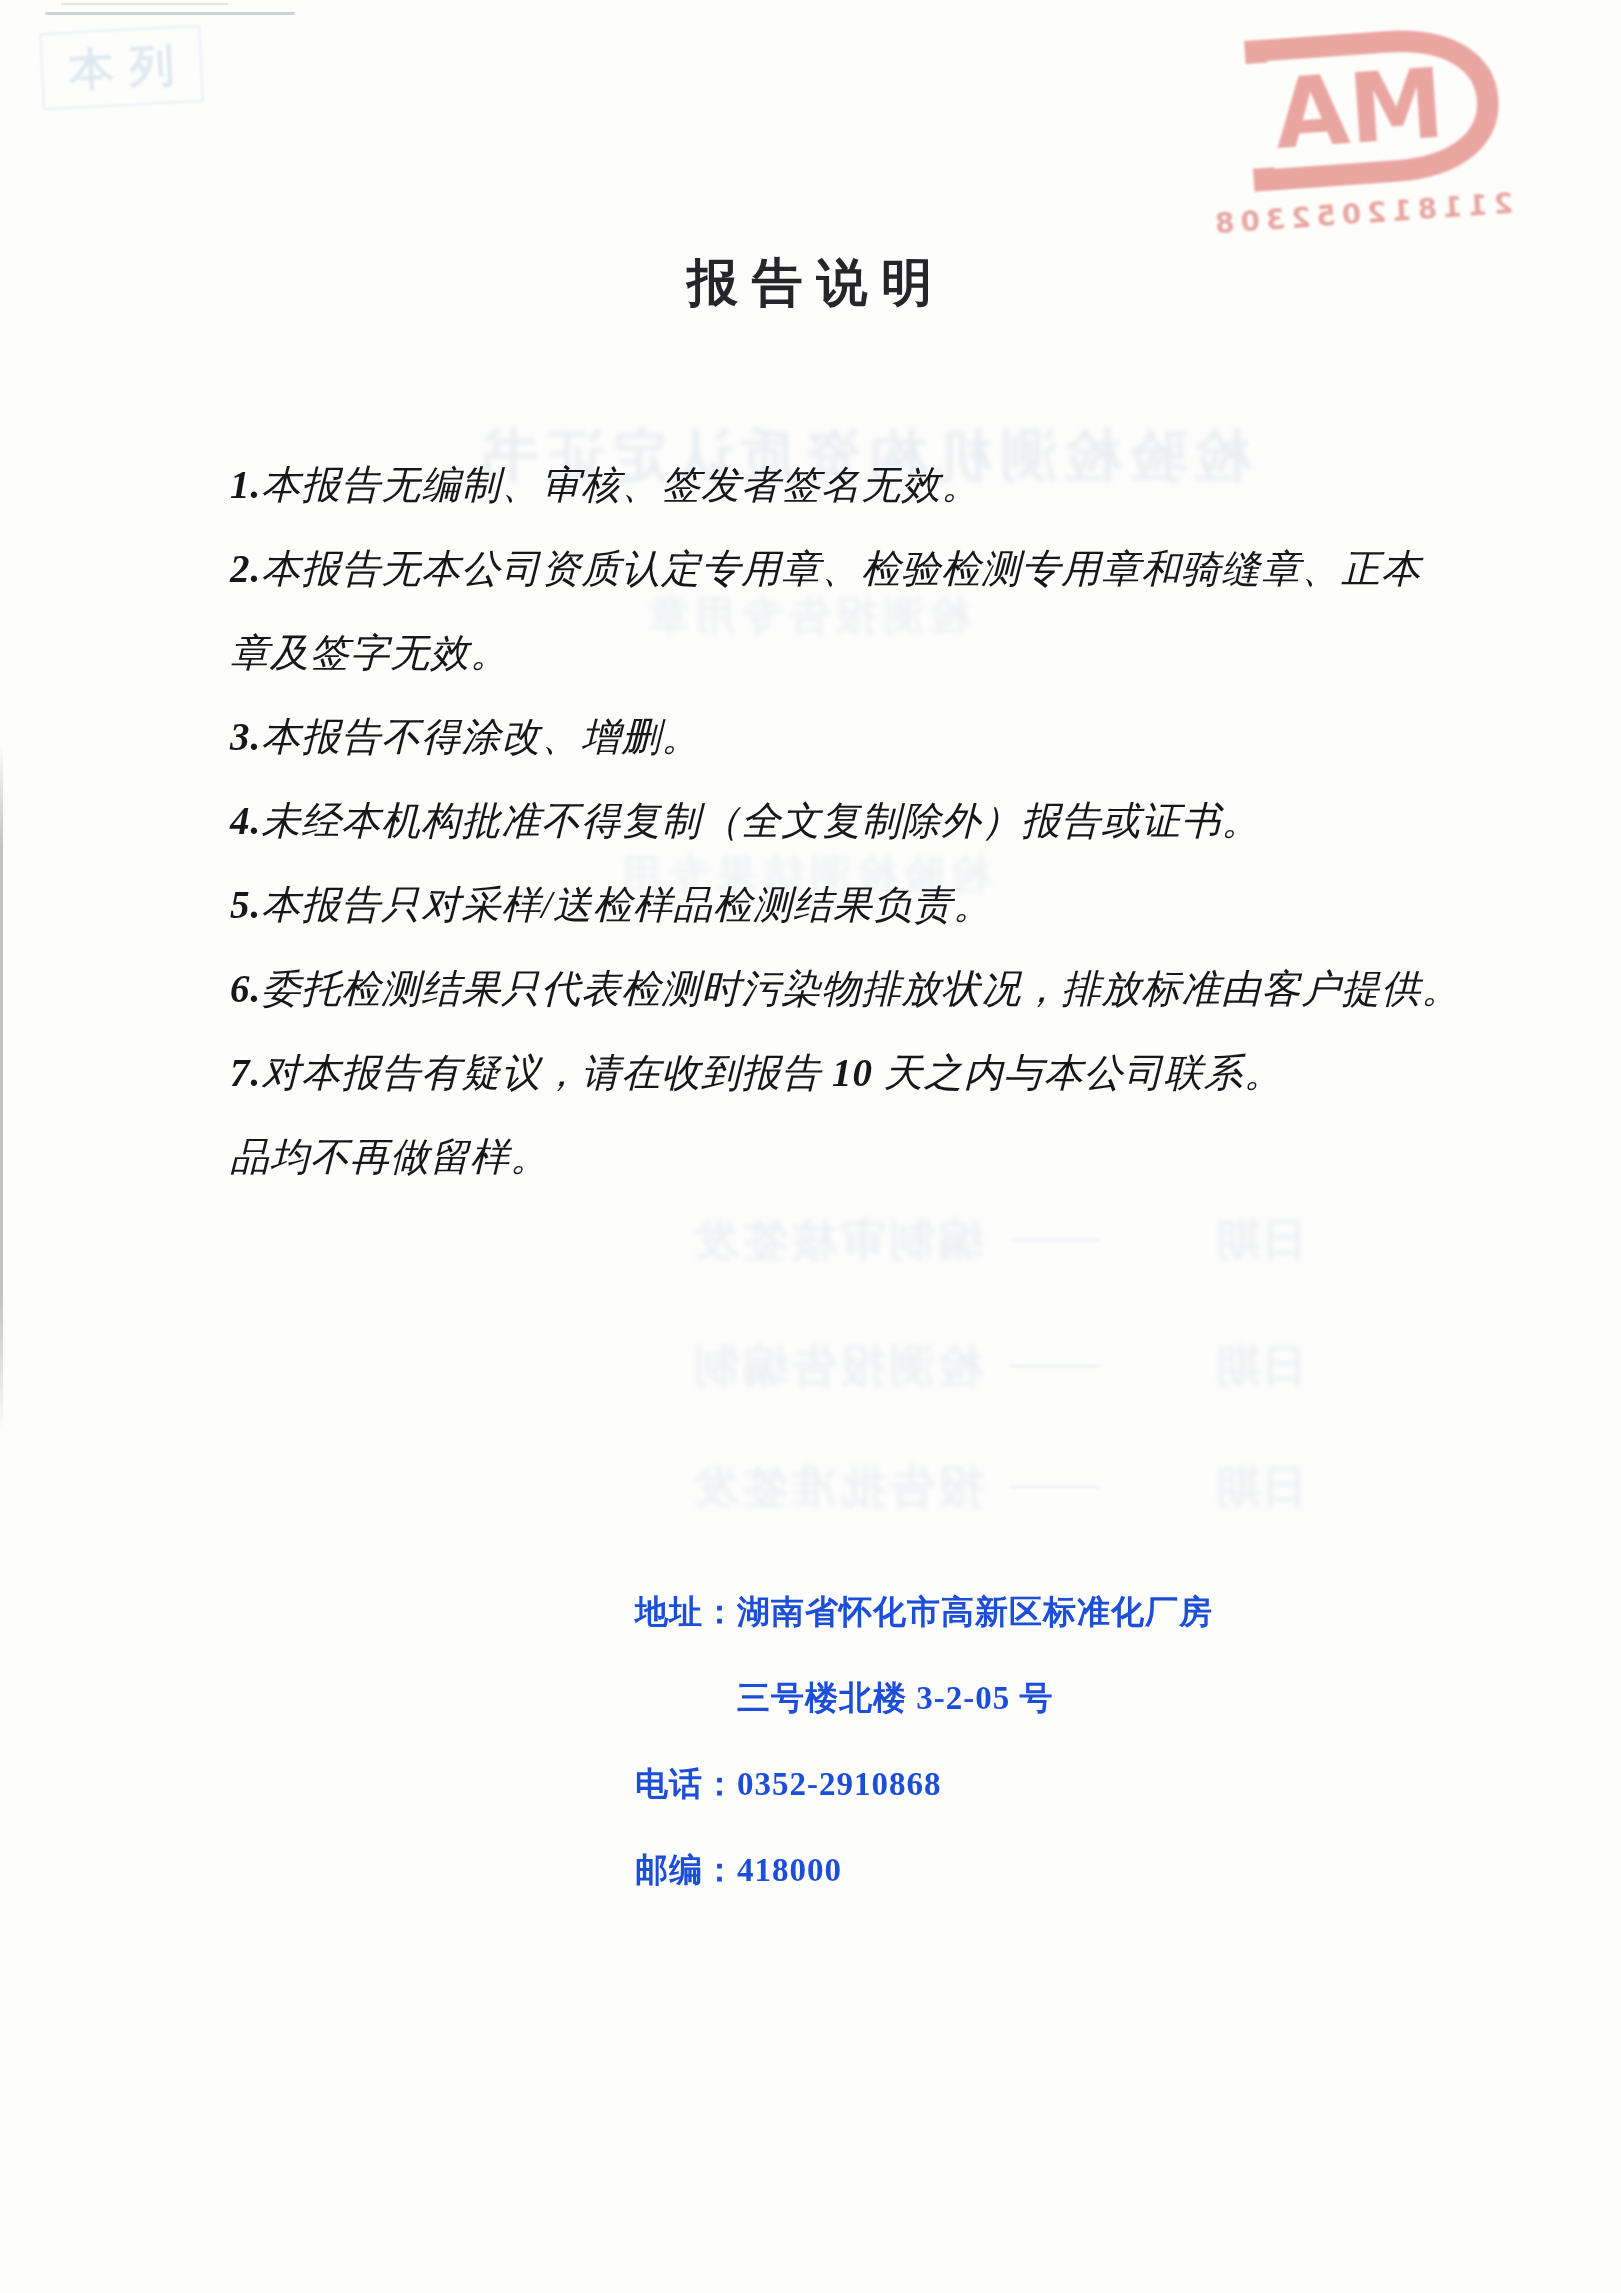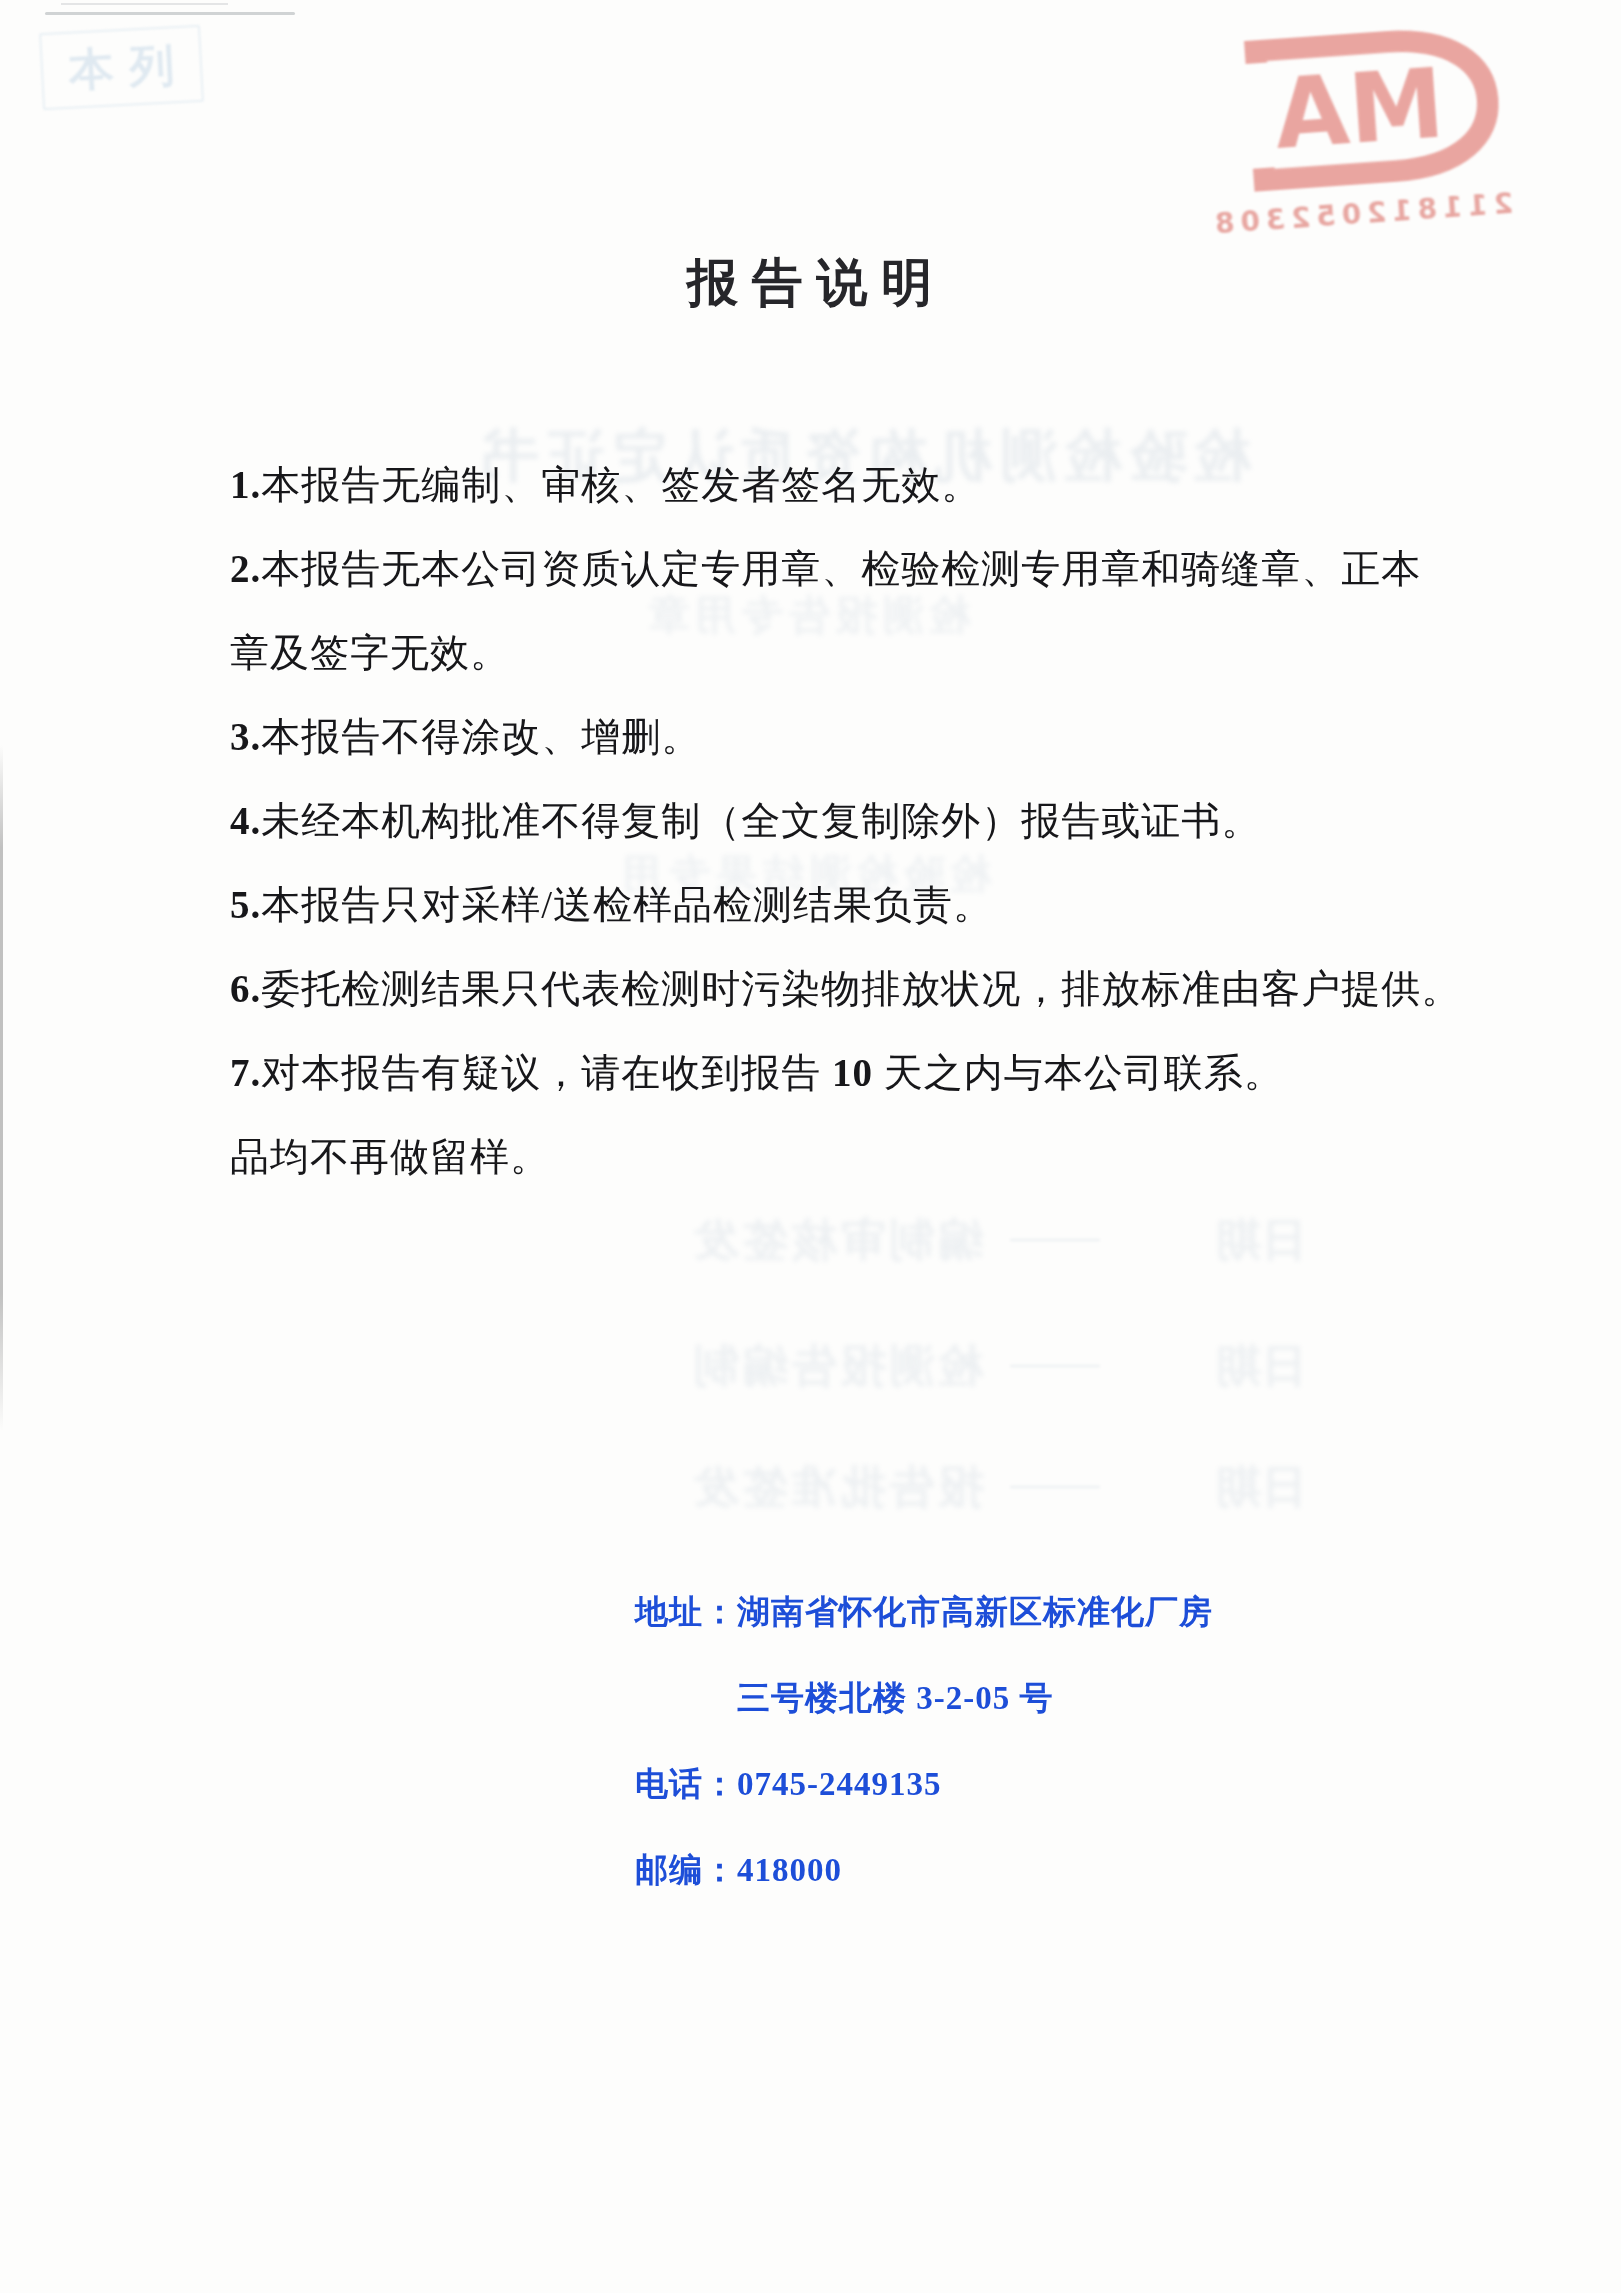--- a/index.html
+++ b/index.html
@@ -69,20 +69,21 @@
   .doc-title{
     position:absolute;left:0;top:243px;width:100%;margin:6px;
     text-align:center;font-size:51px;font-weight:bold;
     letter-spacing:13.7px;color:#26262a;
   }
   .notes{position:absolute;left:230px;top:443px;width:1255px;}
   .note-line{
     height:84px;line-height:84px;font-size:39px;
     white-space:nowrap;color:#17171a;
     letter-spacing:1px;
+    font-style:italic;
   }
   .num{font-weight:bold;font-family:"Liberation Serif","DejaVu Serif",serif;}
   .footer{position:absolute;left:635px;top:1569px;width:784px;font-weight:bold;}
   .footer-line{height:86px;line-height:86px;font-size:33px;white-space:nowrap;color:#1d4ed8;letter-spacing:1px;}
   .footer-line.indent{padding-left:102px;}
 </style>
 </head>
 <body>
 
 <div class="page">
@@ -135,18 +136,18 @@
     <div class="note-line"><span class="num">4.</span>未经本机构批准不得复制（全文复制除外）报告或证书。</div>
     <div class="note-line"><span class="num">5.</span>本报告只对采样/送检样品检测结果负责。</div>
     <div class="note-line"><span class="num">6.</span>委托检测结果只代表检测时污染物排放状况，排放标准由客户提供。</div>
     <div class="note-line"><span class="num">7.</span>对本报告有疑议，请在收到报告 <span class="num">10</span> 天之内与本公司联系。</div>
     <div class="note-line">品均不再做留样。</div>
   </div>
 
   <div class="footer">
     <div class="footer-line">地址：湖南省怀化市高新区标准化厂房</div>
     <div class="footer-line indent">三号楼北楼 <span class="num">3-2-05</span> 号</div>
-    <div class="footer-line">电话：<span class="num">0745-2449135</span></div>
+    <div class="footer-line">电话：<span class="num">0352-2910868</span></div>
     <div class="footer-line">邮编：<span class="num">418000</span></div>
   </div>
 
 </div>
 
 
 </body></html>

